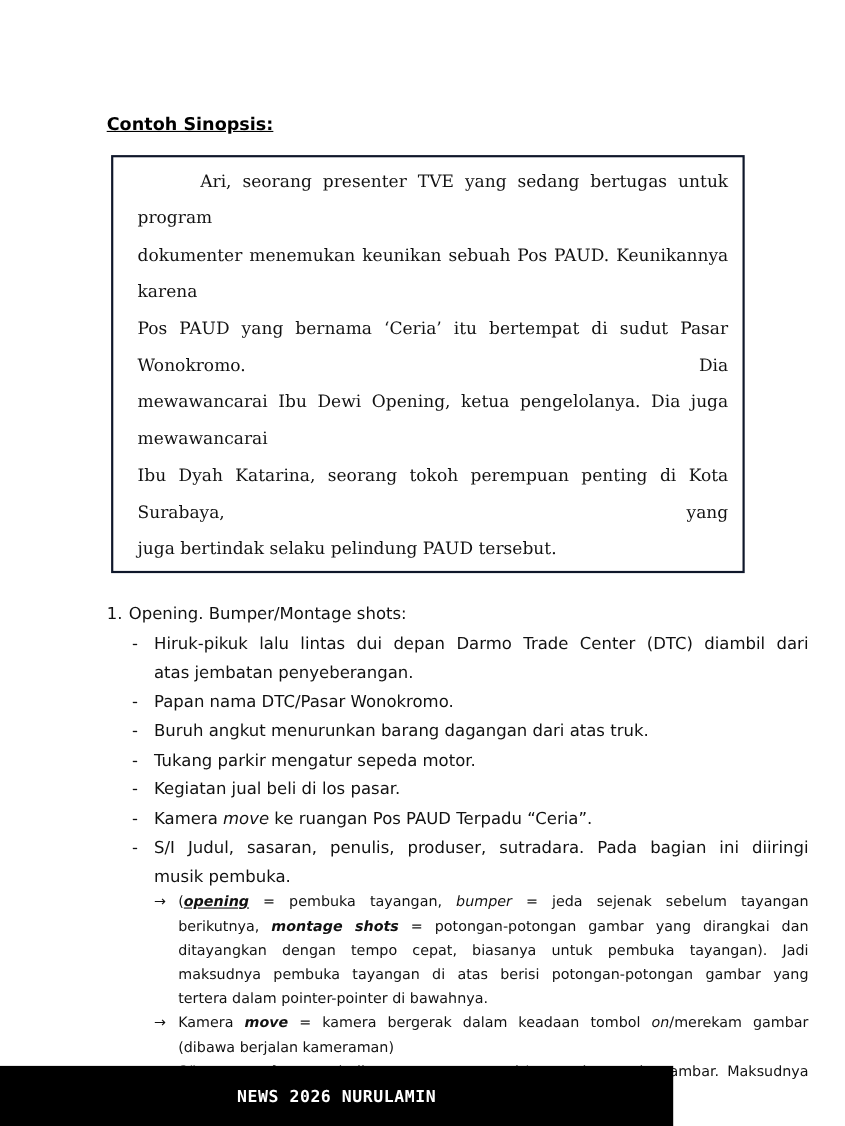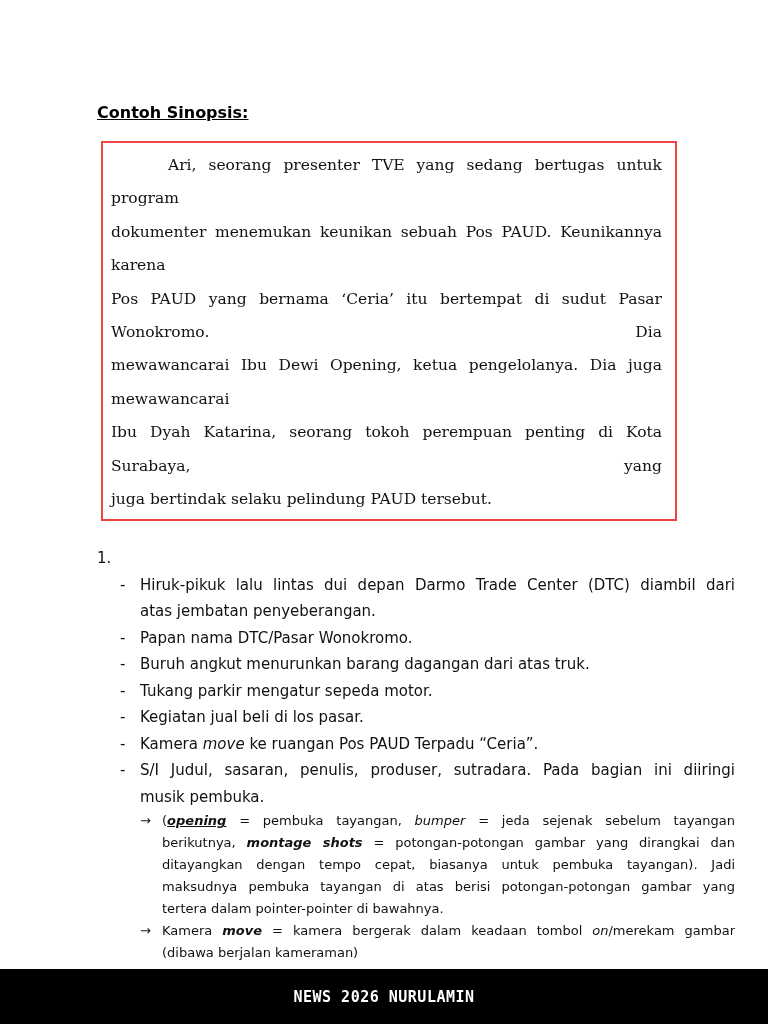--- a/index.html
+++ b/index.html
@@ -11,22 +11,22 @@
   }
   .content{padding:103px 33px 0 97px;}
   .h-underline{
     font-family:"DejaVu Sans",sans-serif;
     font-weight:700;font-size:16px;line-height:19px;
     text-decoration:underline;margin:0;
   }
   .synopsis-box{
     box-sizing:border-box;
     width:576px;margin:19px 0 0 4px;
-    border:2px solid #ef4444;
-    padding:6px 13px 3px 8px;
+    border:2px solid #0f172a;
+    padding:6px 13px 3px 22px;
     font-family:"DejaVu Serif","Liberation Serif",serif;
     font-size:15.5px;line-height:33.4px;
     color:#111;
   }
   .synopsis-box .line:first-child{text-indent:57px;}
   .line{text-align:justify;text-align-last:justify;}
   .line.last{text-align-last:left;}
   .treatment-heading{margin-top:31px;}
   .treatment-list{
     margin-top:24px;
@@ -34,21 +34,21 @@
   }
   .num-row{display:flex;}
   .num-row .num{width:20px;flex:0 0 20px;}
   .dash-row{display:flex;margin-left:23px;}
   .dash-row .dash{width:20px;flex:0 0 20px;}
   .dash-row .body{flex:1;min-width:0;}
   .arrow-row{display:flex;margin-left:43px;font-size:13px;line-height:22px;}
   .arrow-row .arrow{width:22px;flex:0 0 22px;}
   .arrow-row .body{flex:1;min-width:0;}
   .footer-bar{
-    position:absolute;left:0;top:969px;width:768px;height:55px;
+    position:absolute;left:0;top:969px;width:612px;height:55px;
     background:#000;display:flex;align-items:center;justify-content:center;
   }
   .footer-bar .watermark{
     color:#fff;font-family:"DejaVu Sans Mono","Liberation Mono",monospace;
     font-weight:700;font-size:15px;letter-spacing:0.5px;
   }
 </style>
 </head>
 <body>
 
@@ -63,20 +63,21 @@
       <div class="line"><span>mewawancarai Ibu Dewi Opening, ketua pengelolanya. Dia juga mewawancarai</span></div>
       <div class="line"><span>Ibu Dyah Katarina, seorang tokoh perempuan penting di Kota Surabaya, yang</span></div>
       <div class="line last"><span>juga bertindak selaku pelindung PAUD tersebut.</span></div>
     </div>
 
 
   <div class="treatment-list">
 
     <div class="num-row">
       <span class="num">1.</span>
+      <span class="body">Opening. Bumper/Montage shots:</span>
     </div>
 
     <div class="dash-row">
       <span class="dash">-</span>
       <div class="body">
           <div class="line"><span>Hiruk-pikuk lalu lintas dui depan Darmo Trade Center (DTC) diambil dari</span></div>
           <div class="line last"><span>atas jembatan penyeberangan.</span></div>
         </div>
     </div>
     <div class="dash-row">

